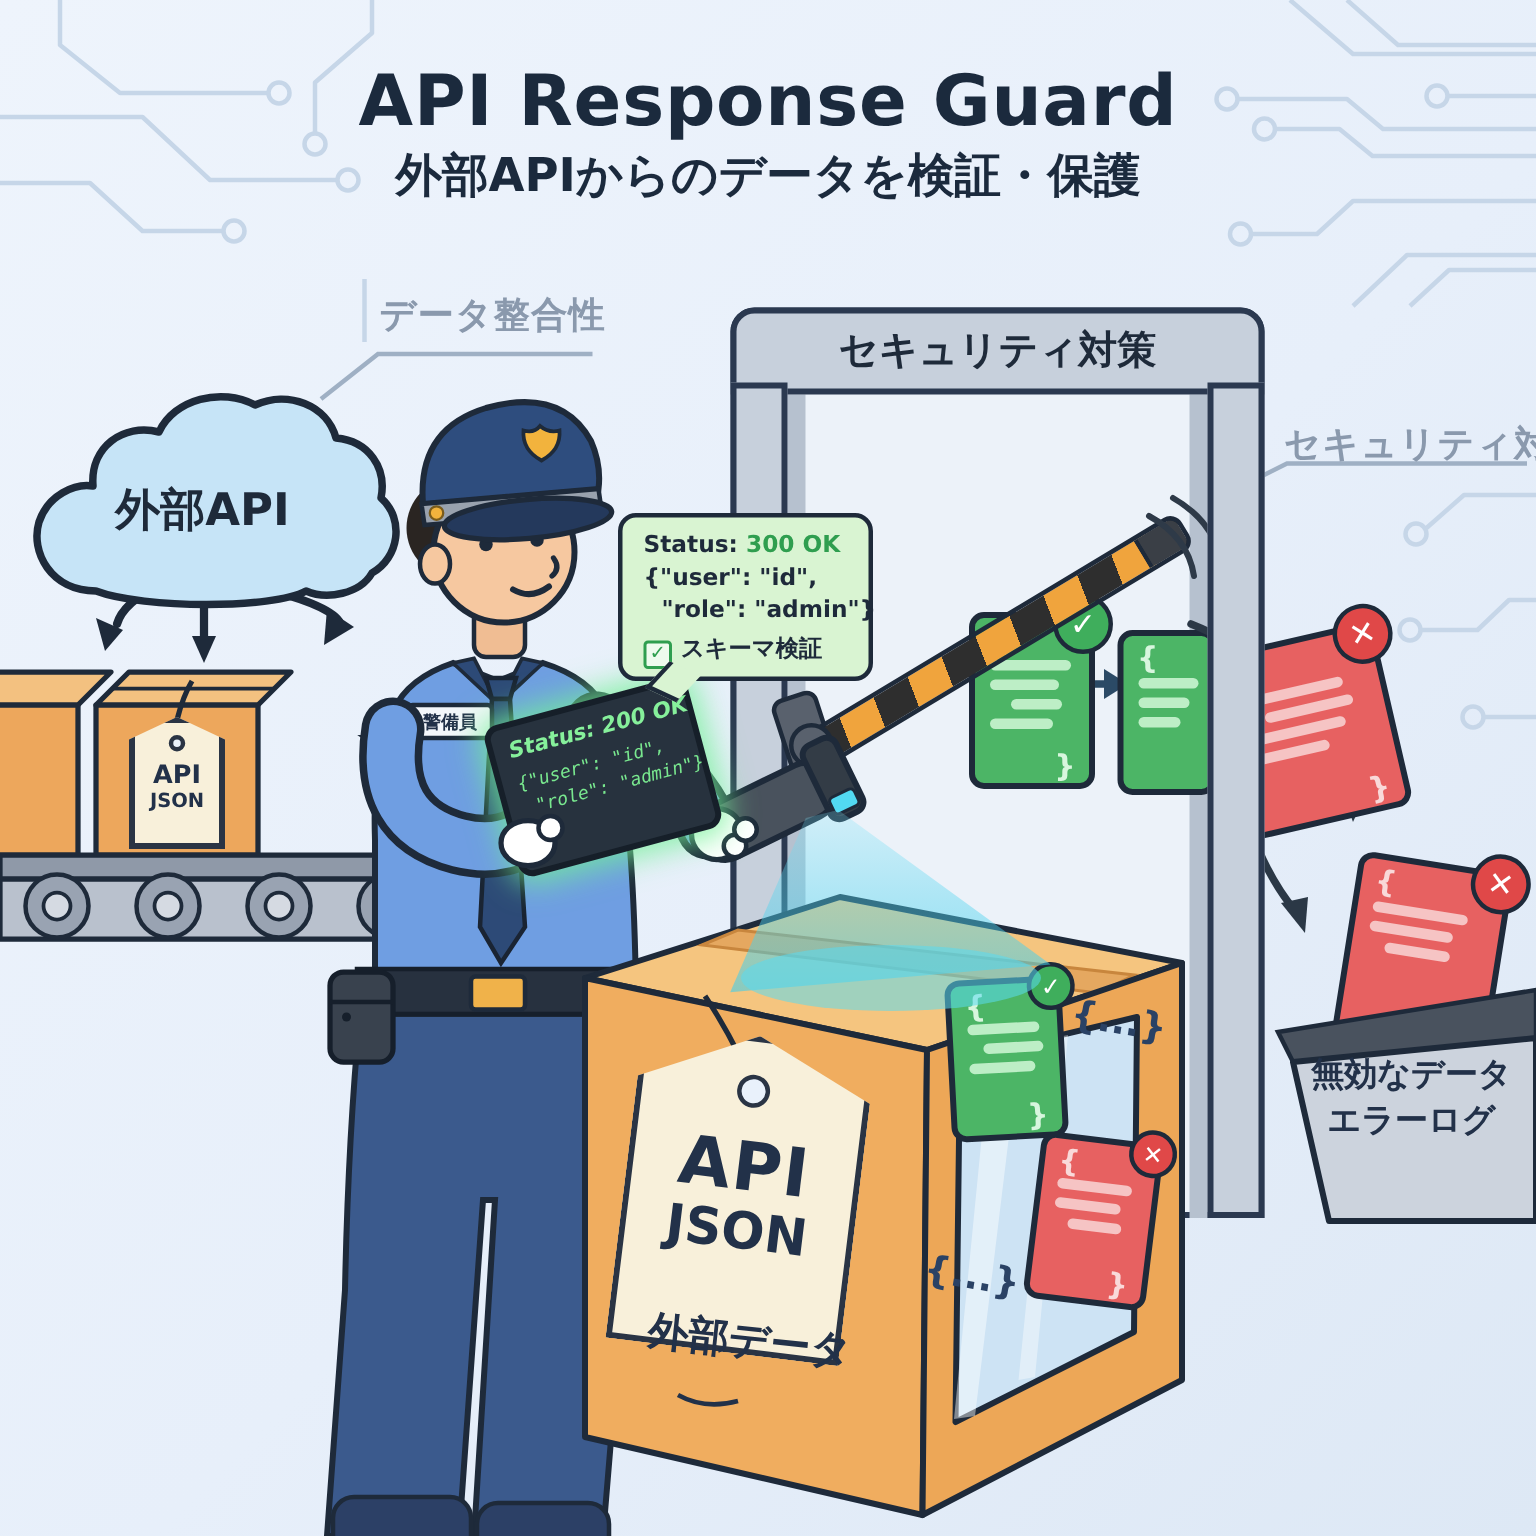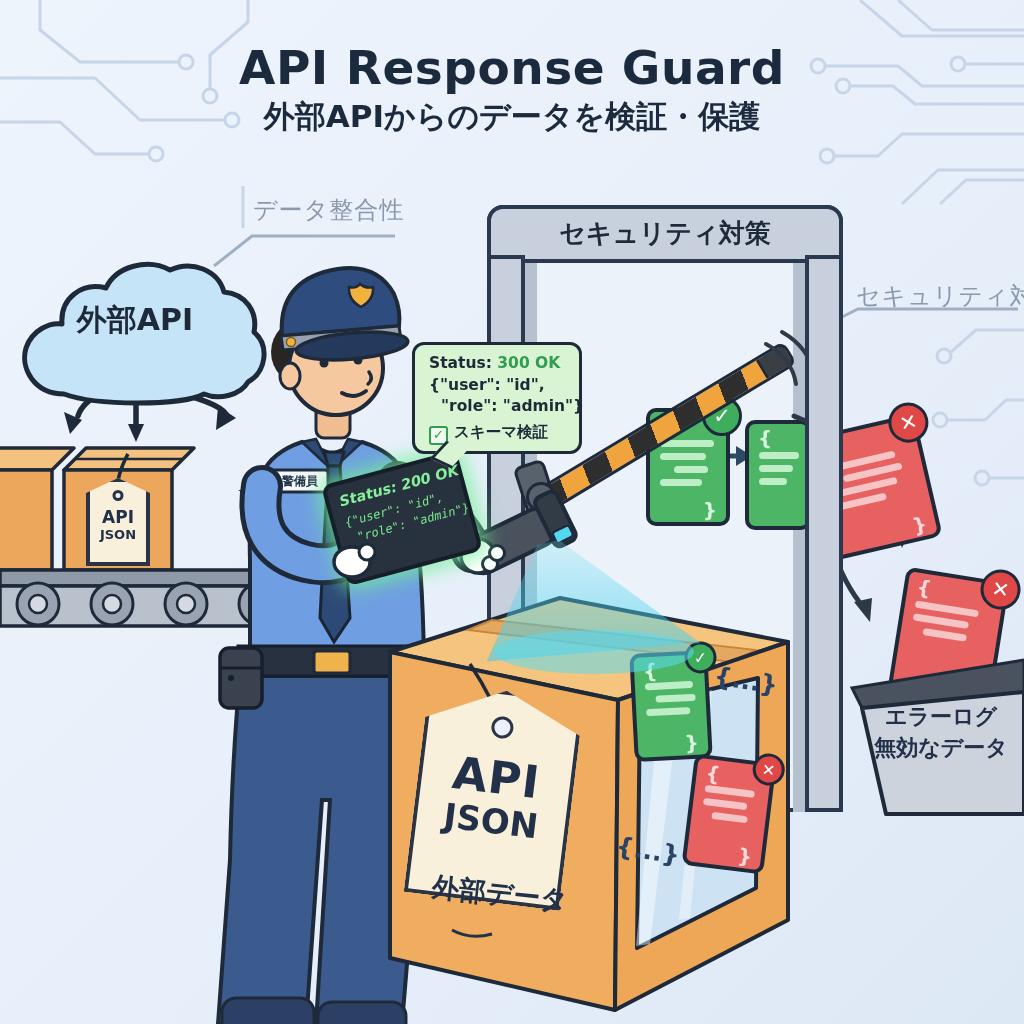--- a/index.html
+++ b/index.html
@@ -2,21 +2,21 @@
 <html><head>
 <meta charset="utf-8">
 <style>
   html,body{margin:0;padding:0;background:#cfd9e6;}
   #stage{position:relative;width:1024px;height:1024px;margin:0 auto;overflow:hidden;
     background:linear-gradient(135deg,#eef4fc 0%,#e7effa 55%,#dde8f5 100%);
     font-family:"DejaVu Sans","Liberation Sans",sans-serif;color:#1e2a3a;}
   .abs{position:absolute;}
   svg{position:absolute;overflow:visible;}
   
-  .jp-label{position:absolute;color:#8a99ad;font-weight:400;font-size:24px;letter-spacing:1px;white-space:nowrap;}
+  .jp-label{position:absolute;color:#8a99ad;font-weight:700;font-size:24px;letter-spacing:1px;white-space:nowrap;}
   
   .card{position:absolute;border:4px solid #1e2a3a;border-radius:10px;box-sizing:border-box;}
   .card-green{background:#4cb566;}
   .card-red{background:#e76161;}
   .lines{margin-top:28px;}
   .ln{height:7px;border-radius:4px;margin:6px 10px;}
   .card-green .ln{background:#bdeec6;}
   .card-red .ln{background:#f6c4c4;}
   .brace{position:absolute;font-weight:700;font-size:20px;line-height:1;}
   .card-green .brace{color:#d8f6de;}
@@ -130,21 +130,21 @@
   <div class="abs" style="left:525px;top:263px;width:12px;height:549px;background:#b6c1cf;z-index:1"></div>
   <div class="abs" style="left:793px;top:263px;width:12px;height:549px;background:#b6c1cf;z-index:1"></div>
   <div class="gate-part" style="left:487px;top:205px;width:356px;height:58px;border-radius:16px 16px 0 0;z-index:2"></div>
   <div class="gate-part" style="left:487px;top:255px;width:38px;height:557px;z-index:2"></div>
   <div class="gate-part" style="left:805px;top:255px;width:38px;height:557px;z-index:6"></div>
   <div class="abs" style="left:487px;top:216px;width:356px;text-align:center;font-size:26px;font-weight:800;color:#1e2a3a;z-index:3">セキュリティ対策</div>
 
   <svg width="250" height="170" viewBox="0 0 250 170" style="left:12px;top:248px;z-index:2">
     <path d="M52 146 C22 146 8 120 14 100 C20 82 38 74 50 76 C48 50 70 34 94 40 C104 18 136 10 158 22 C180 12 206 22 212 44 C234 46 246 64 242 84 C258 98 254 124 236 134 C228 148 206 152 192 146 C170 158 84 158 52 146 Z" fill="#c6e4f7" stroke="#1e2a3a" stroke-width="5" stroke-linejoin="round"></path>
   </svg>
-  <div class="abs" style="left:55px;top:300px;width:160px;text-align:center;font-size:30px;font-weight:800;color:#1e2a3a;z-index:3">外部API</div>
+  <div class="abs" style="left:55px;top:320px;width:160px;text-align:center;font-size:30px;font-weight:800;color:#1e2a3a;z-index:3">外部API</div>
 
   <svg width="360" height="230" viewBox="0 0 360 230" style="left:0;top:440px;z-index:3">
     <g stroke="#1e2a3a" stroke-width="3.5" stroke-linejoin="round">
       <polygon points="-30,30 -8,8 74,8 52,30" fill="#f3c180"></polygon>
       <rect x="-30" y="30" width="82" height="100" fill="#eda75c"></rect>
       <polygon points="64,30 86,8 194,8 172,30" fill="#f3c180"></polygon>
       <line x1="75" y1="19" x2="183" y2="19" stroke-width="2.5"></line>
       <rect x="64" y="30" width="108" height="100" fill="#eda75c"></rect>
       <path d="M118 40 Q122 24 128 14" fill="none"></path>
       <rect x="0" y="130" width="352" height="16" fill="#8f99a8"></rect>
@@ -228,22 +228,22 @@
     <span class="brace br">}</span>
     <div class="badge badge-red badge-lg">
         <span>✕</span>
       </div>
   </div>
   <svg width="196" height="210" viewBox="0 0 196 210" style="left:828px;top:618px;z-index:6">
     <polygon points="24,70 196,42 196,78 34,90" fill="#49525e" stroke="#1e2a3a" stroke-width="3"></polygon>
     <polygon points="34,90 196,74 196,196 58,196" fill="#ccd3dd" stroke="#1e2a3a" stroke-width="4" stroke-linejoin="round"></polygon>
   </svg>
   <div id="bin-text">
+    <div>無効なデータ</div>
     <div>エラーログ</div>
-    <div>無効なデータ</div>
   </div>
 
   <div id="barrier-mount"></div>
   <div id="barrier">
       <div class="tip"></div>
     </div>
   <div id="barrier-pivot"></div>
   <svg width="90" height="90" viewBox="0 0 90 90" style="left:752px;top:308px;z-index:5">
     <path d="M14 36 Q40 50 44 76" stroke="#2e3a48" stroke-width="4" fill="none" stroke-linecap="round"></path>
     <path d="M30 24 Q58 40 62 68" stroke="#2e3a48" stroke-width="4" fill="none" stroke-linecap="round"></path>

